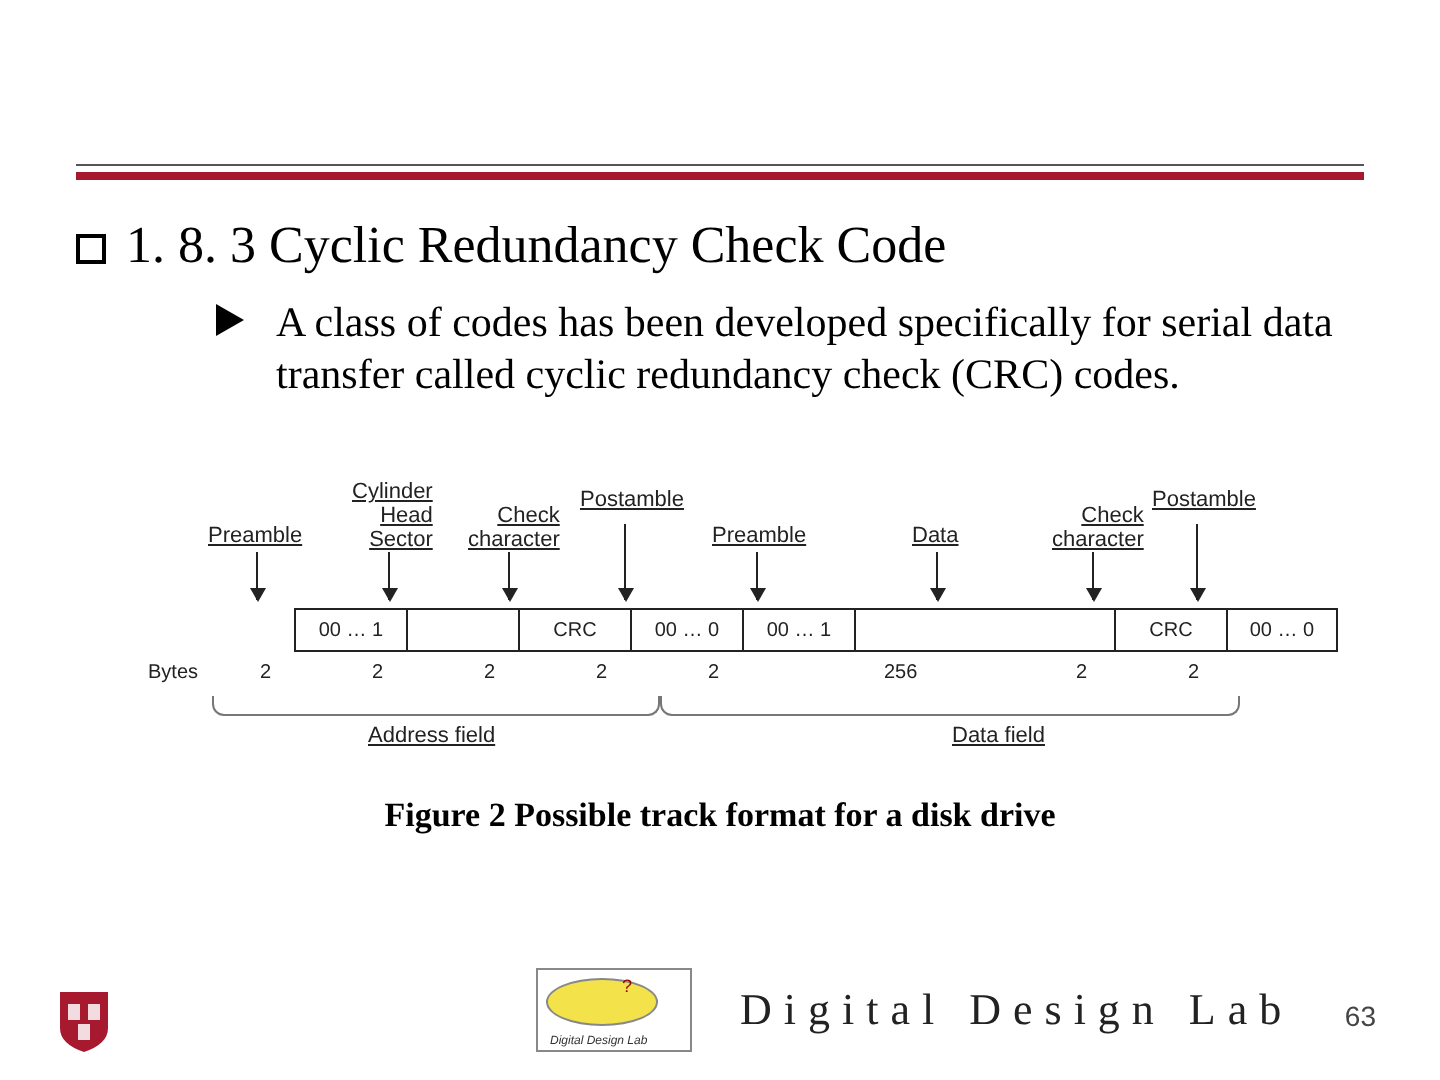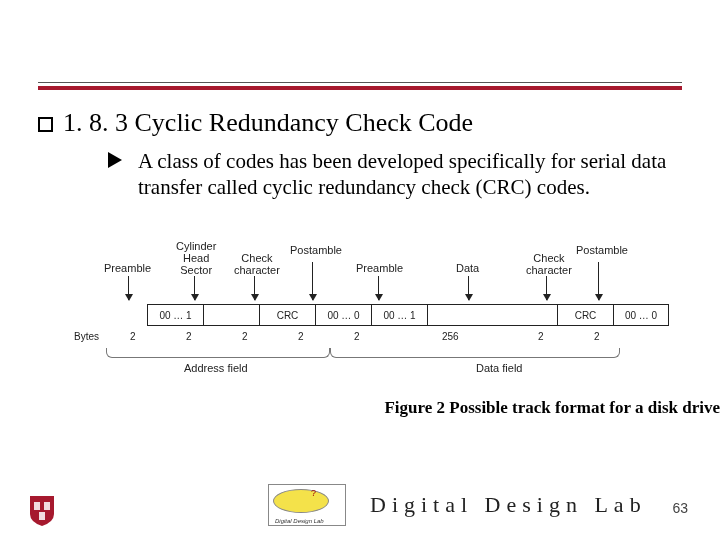--- a/index.html
+++ b/index.html
@@ -21,33 +21,33 @@
   }
   .tri-bullet {
     position:absolute; left:108px; top:152px; width:0; height:0;
     border-top:8px solid transparent; border-bottom:8px solid transparent;
     border-left:14px solid #000;
   }
   .figure {
     position:absolute; left:98px; top:232px; width:530px; height:148px;
     background:#fff;
   }
-  .lbl { position:absolute; font:11px Arial, sans-serif; color:#222; text-align:center; white-space:nowrap;}
+  .lbl { position:absolute; font:11px Arial, sans-serif; color:#222; text-align:right; white-space:nowrap;text-decoration:underline;}
   .arrow { position:absolute; width:1px; background:#222;}
   .arrow::after{ content:""; position:absolute; left:-3px; bottom:-1px; width:0;height:0;
     border-left:4px solid transparent;border-right:4px solid transparent;border-top:7px solid #222;}
   .cells { position:absolute; top:72px; height:22px; display:flex;}
   .cell { border:1px solid #222; border-right:none; height:22px; display:flex; align-items:center; justify-content:center;
     font:10px Arial,sans-serif; color:#222;}
   .cell:last-child{ border-right:1px solid #222;}
   .bytes { position:absolute; font:10px Arial,sans-serif; color:#222;}
   .brace { position:absolute; height:10px; border:1px solid #777; border-top:none; border-radius:0 0 6px 6px;}
-  .brace-lbl{ position:absolute; font:11px Arial,sans-serif; color:#222;}
+  .brace-lbl{ position:absolute; font:11px Arial,sans-serif; color:#222;text-decoration:underline;}
   .caption {
-    position:absolute; left:0; width:720px; top:398px; text-align:right;
+    position:absolute; left:0; width:720px; top:398px; text-align:center;
     font-weight:bold; font-size:17px;
   }
   .footer {
     position:absolute; left:0; bottom:0; width:720px; height:56px;
     background:#fff;
   }
   .shield {
     position:absolute; left:30px; bottom:14px; width:24px; height:30px;
   }
   .shield svg{display:block;}

